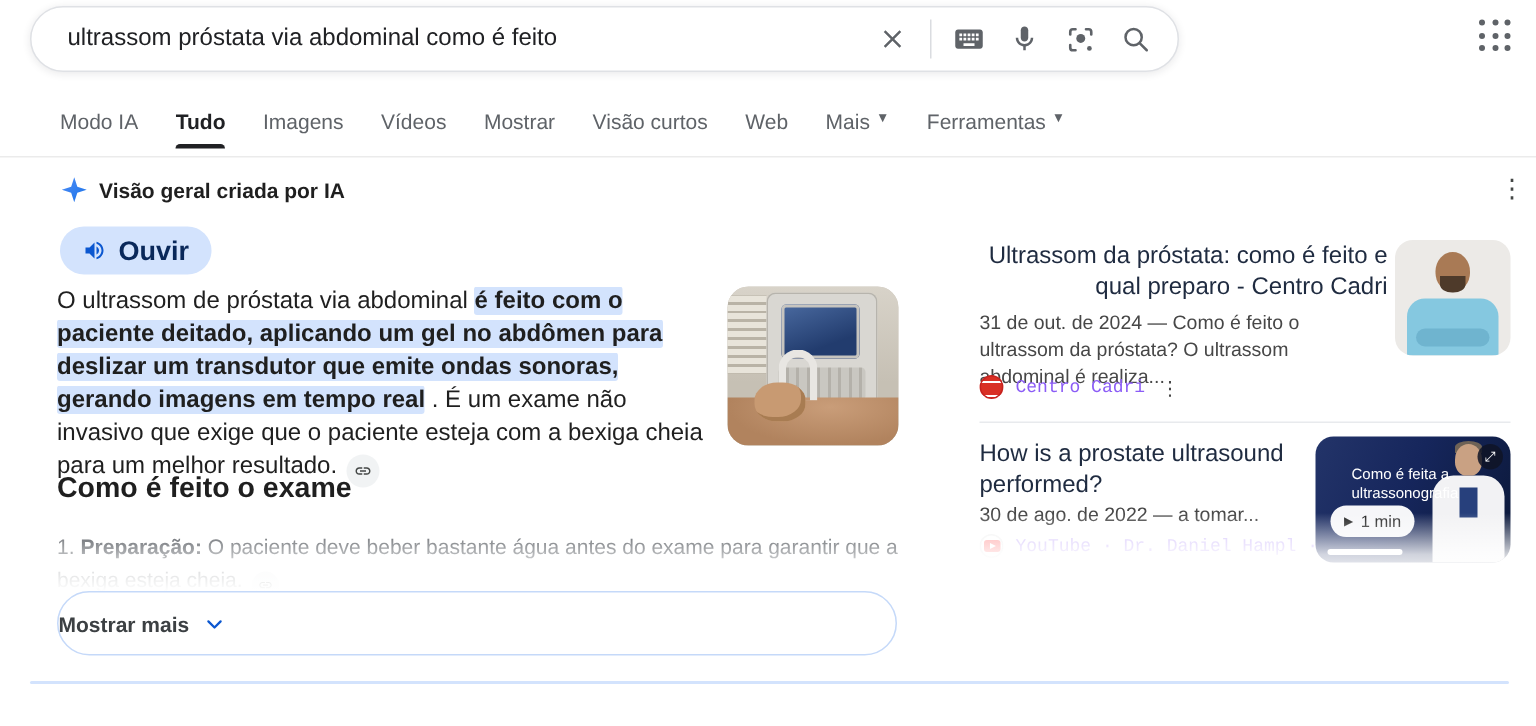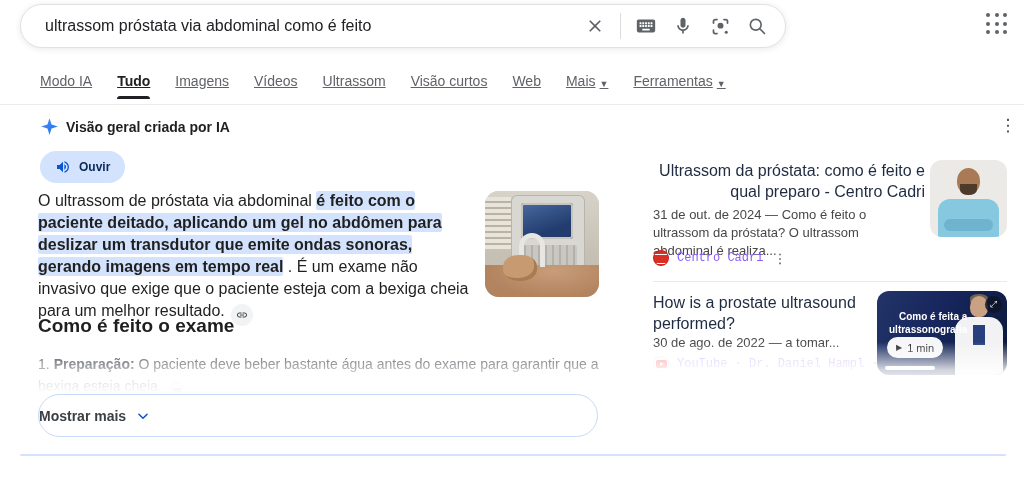--- a/index.html
+++ b/index.html
@@ -27,40 +27,40 @@
   .apps-grid {
     position:absolute; left:986px; top:13px; width:22px; height:22px;
     display:grid; grid-template-columns:repeat(3,1fr); gap:4px; cursor:pointer;
   }
   .apps-grid i { width:4px; height:4px; border-radius:50%; background:#5f6368; }
   
   .tabs {
     position:absolute; left:40px; top:73px; display:flex; align-items:center; gap:25px;
     font-size:14px; color:#5f6368; white-space:nowrap;
   }
-  .tab { cursor:pointer; position:relative; padding-bottom:10px; display:flex; align-items:flex-end; gap:4px;text-decoration:underline; }
+  .tab { cursor:pointer; position:relative; padding-bottom:10px; display:flex; align-items:flex-start; gap:4px; }
   .tab.active { color:#202124; font-weight:700; }
   .tab.active::after {
     content:""; position:absolute; left:0; right:0; bottom:0; height:3px;
     background:#202124; border-radius:3px 3px 0 0;
   }
   .caret { font-size:9px; color:#5f6368; }
   .top-divider { position:absolute; left:0; top:104px; width:1024px; height:1px; background:#ebebeb; }
   
   .aio-head { position:absolute; left:40px; top:117px; display:flex; align-items:center; gap:7px; }
   .aio-title { font-size:14px; font-weight:700; color:#1f1f1f; }
   .kebab { position:absolute; top:117px; font-size:17px; color:#444746; cursor:pointer;
     letter-spacing:0; line-height:18px; width:18px; text-align:center; }
   .kebab-head { left:999px; }
   .listen-btn {
     position:absolute; left:40px; top:151px; height:32px; border-radius:16px;
     background:#d3e3fd; display:inline-flex; align-items:center; gap:8px;
     padding:0 15px; cursor:pointer;
   }
-  .listen-label { font-size:12px; font-weight:700; color:#09285a; }
+  .listen-label { font-size:18px; font-weight:700; color:#09285a; }
   
   .para { position:absolute; left:38px; top:190px; width:440px; font-size:16px; line-height:22px; color:#1f1f1f; }
   .hl { background:#d3e3fd; font-weight:700; padding:1px 0; border-radius:2px;
     -webkit-box-decoration-break:clone; box-decoration-break:clone; }
   .linkchip {
     display:inline-flex; align-items:center; justify-content:center;
     width:22px; height:22px; border-radius:50%; background:#f1f3f4; color:#444746;
     vertical-align:-5px; margin-left:6px; cursor:pointer;
   }
   .linkchip-small { width:18px; height:18px; vertical-align:-4px; }
@@ -131,22 +131,22 @@
     background:#4e3a2a; border-radius:0 0 48% 48%; }
   .p-shirt { position:absolute; left:8px; bottom:0; width:61px; height:38px;
     background:#85c8e0; border-radius:12px 12px 0 0; }
   .p-arms { position:absolute; left:14px; bottom:6px; width:49px; height:12px;
     background:#6fb4cf; border-radius:8px; }
   .hr-right { position:absolute; left:653px; top:281px; width:354px; height:1px; background:#e8eaed; }
   
   .thumb-video { position:absolute; left:877px; top:291px; width:130px; height:84px;
     border-radius:12px; overflow:hidden; cursor:pointer;
     background:linear-gradient(115deg,#233469 0%,#16265c 45%,#0b1838 100%); }
-  .vt-text { position:absolute; left:12px; top:20px; font-size:10px; font-weight:700;
-    color:#fff; line-height:12.5px;text-align:right; }
+  .vt-text { position:absolute; left:24px; top:20px; font-size:10px; font-weight:400;
+    color:#fff; line-height:12.5px; }
   .vt-doctor-coat { position:absolute; right:4px; bottom:0; width:48px; height:58px;
     background:#f2f2f4; border-radius:14px 14px 0 0; }
   .vt-doctor-shirt { position:absolute; right:22px; bottom:30px; width:12px; height:20px; background:#27407c; }
   .vt-doctor-head { position:absolute; right:19px; top:5px; width:18px; height:21px;
     background:#c9a183; border-radius:50% 50% 42% 42%; }
   .vt-doctor-hair { position:absolute; right:19px; top:3px; width:18px; height:8px;
     background:#6e6256; border-radius:50% 50% 0 0; }
   .vt-expand { position:absolute; top:5px; right:5px; width:17px; height:17px; border-radius:50%;
     background:rgba(15,20,38,.85); color:#fff; font-size:9px; display:flex;
     align-items:center; justify-content:center; cursor:pointer; }
@@ -220,21 +220,21 @@
     <span class="tab active">
         <span>Tudo</span>
       </span>
     <span class="tab">
         <span>Imagens</span>
       </span>
     <span class="tab">
         <span>Vídeos</span>
       </span>
     <span class="tab">
-        <span>Ultrassom</span>
+        <span>Mostrar</span>
       </span>
     <span class="tab">
         <span>Visão curtos</span>
       </span>
     <span class="tab">
         <span>Web</span>
       </span>
     <span class="tab">
         <span>Mais</span>
         <span class="caret">▼</span>

